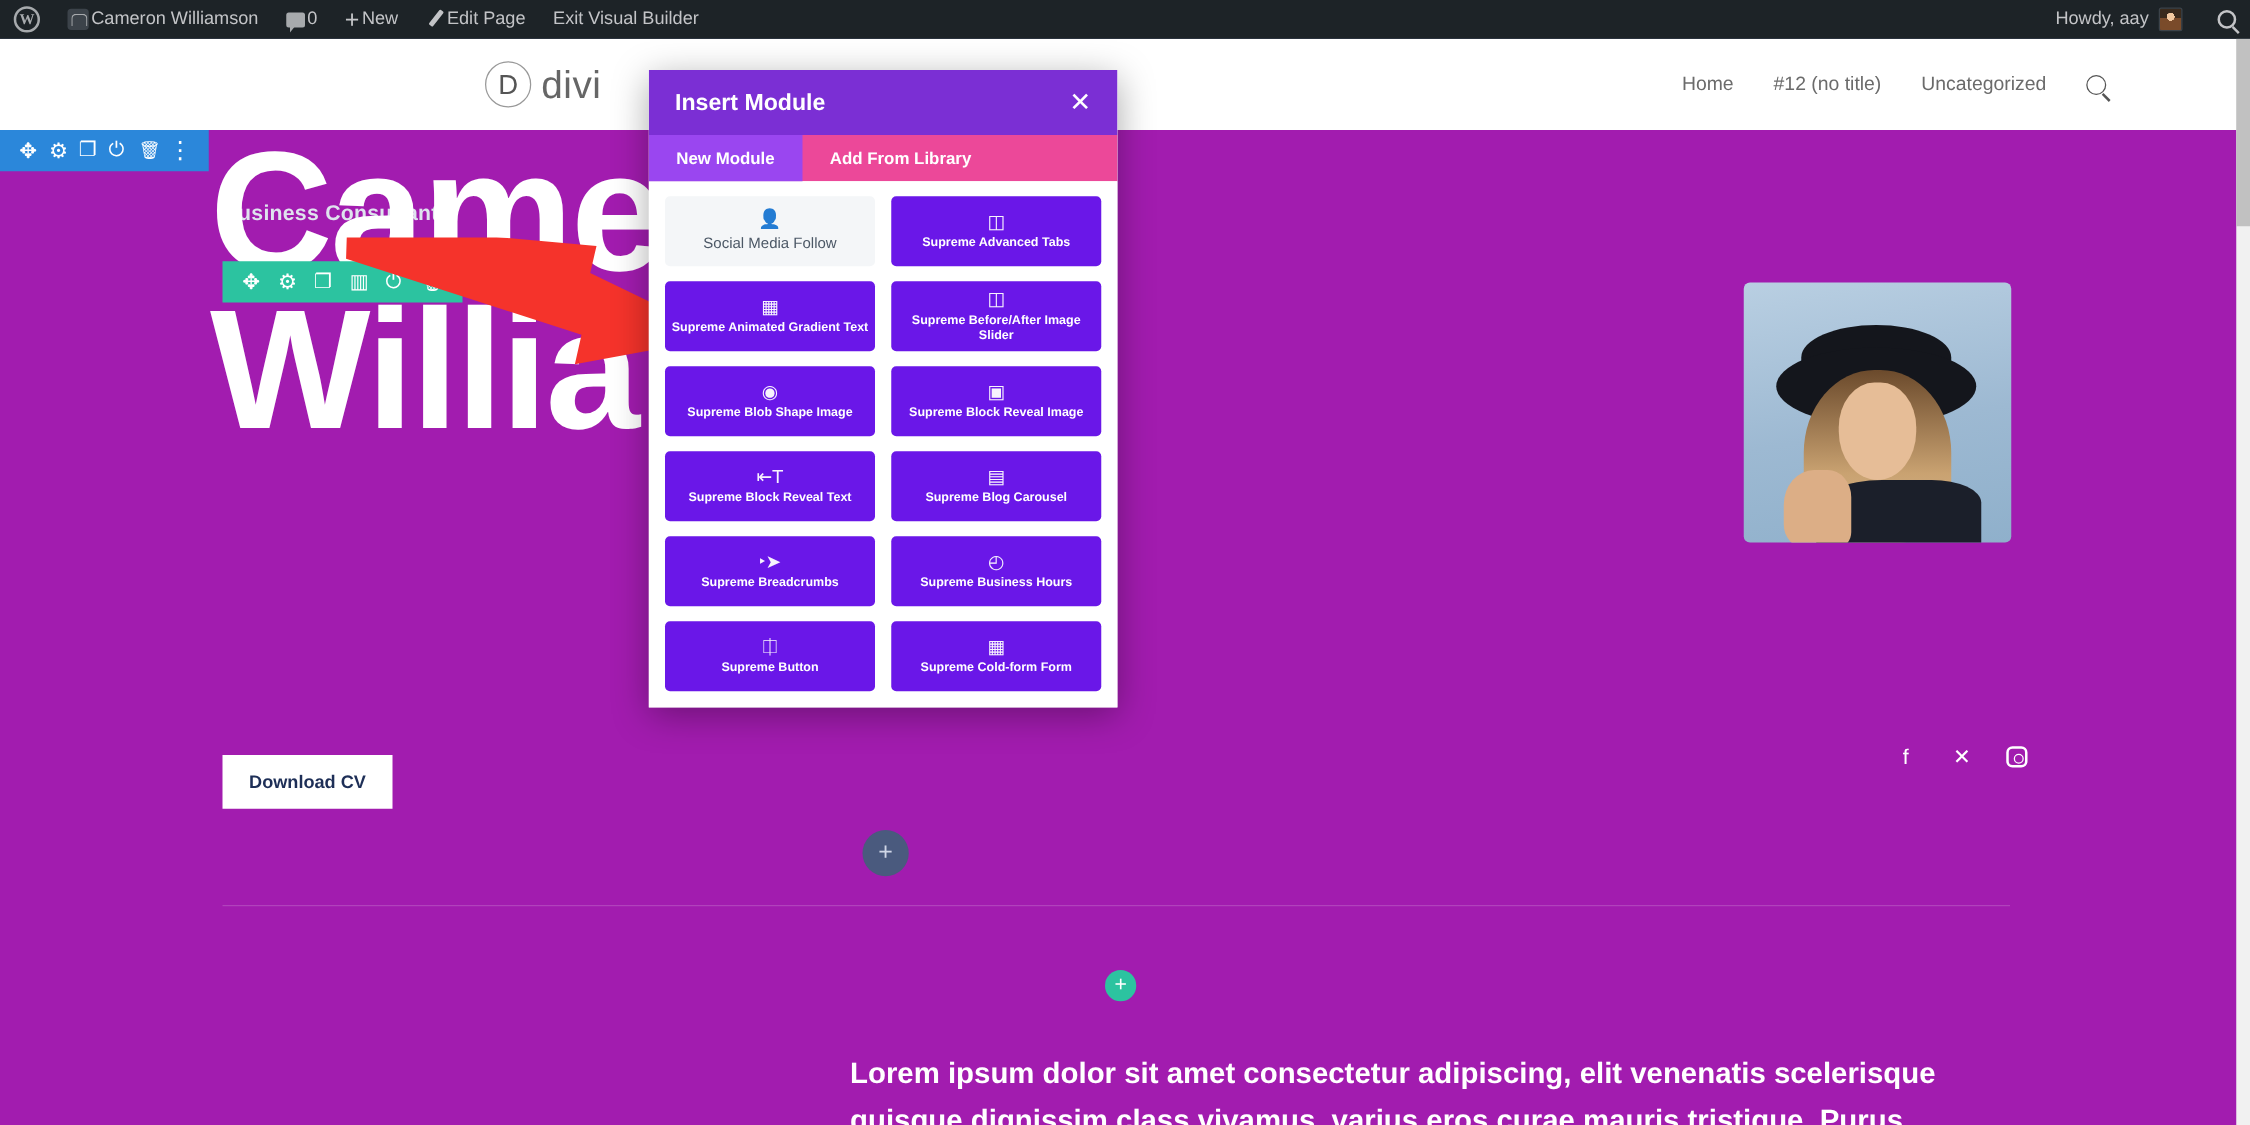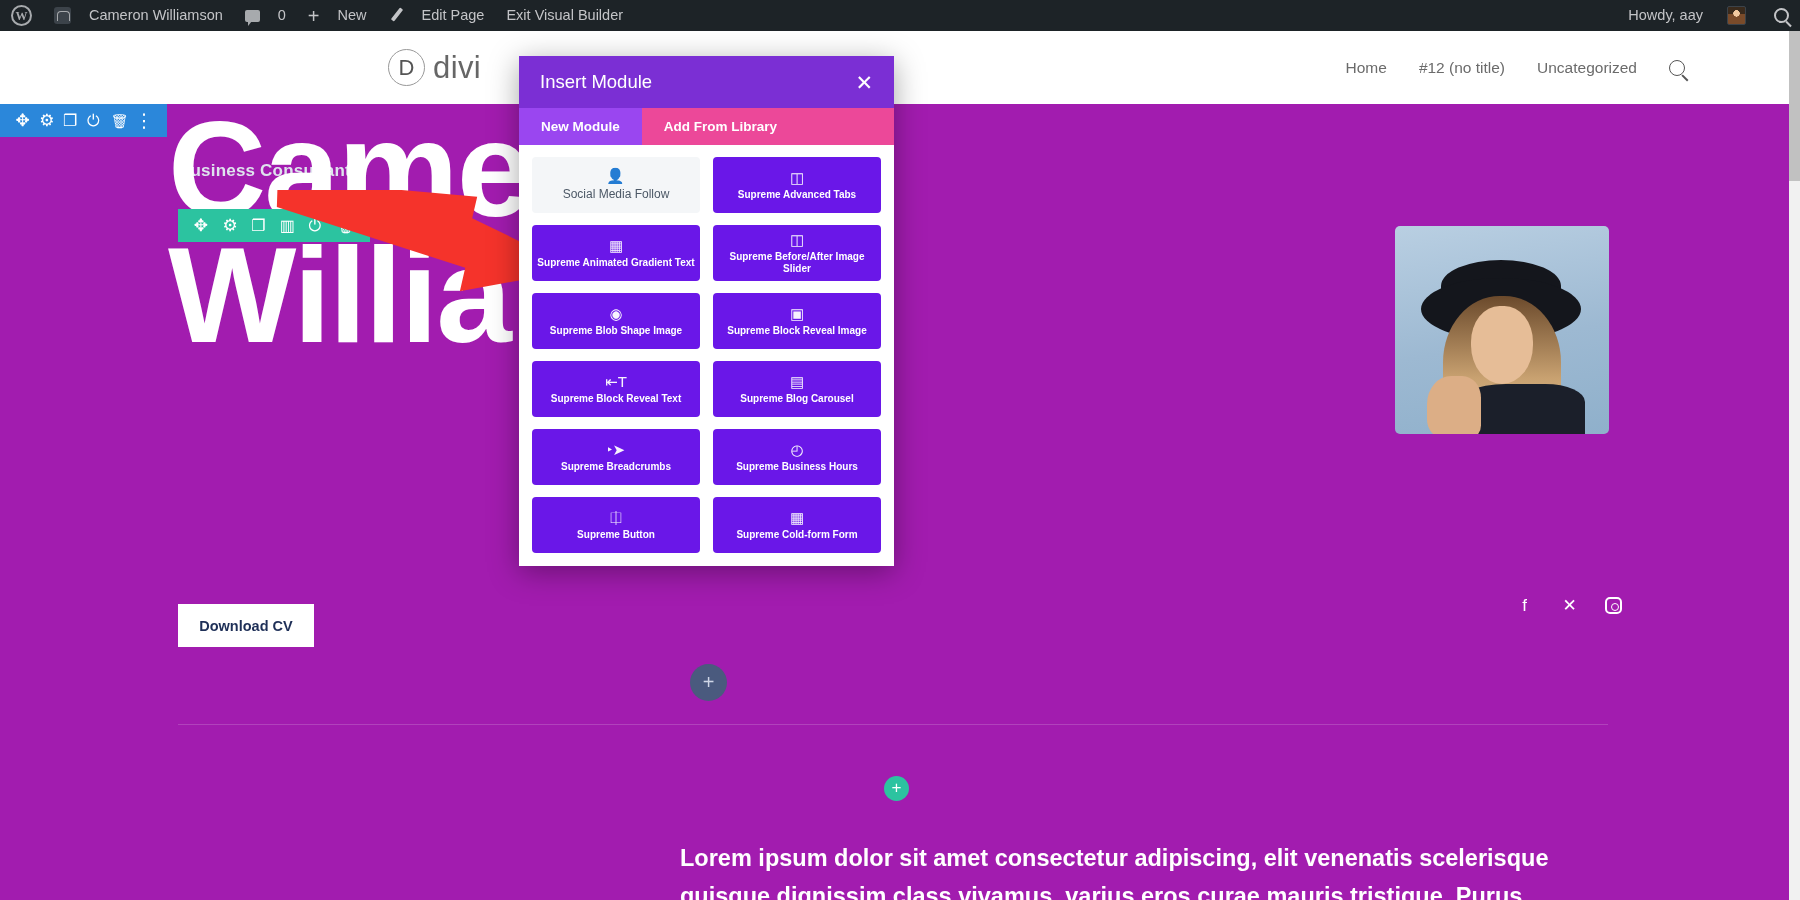--- a/index.html
+++ b/index.html
@@ -10,21 +10,21 @@
     background: #1e2f57;
   }
   #root { position: relative; width: 1800px; height: 900px; overflow: hidden; }
 
   
   .adminbar {
     position: absolute; top: 0; left: 0; width: 1800px; height: 31px;
     background: #1d2327; display: flex; align-items: center;
     color: #c3c4c7; font-size: 14.5px; z-index: 60;
   }
-  .ab-item { display: flex; align-items: center; gap: 18px; padding: 0 11px; height: 31px; white-space: nowrap; }
+  .ab-item { display: flex; align-items: center; gap: 2px; padding: 0 11px; height: 31px; white-space: nowrap; }
   .ab-item span.lbl { line-height: 1; }
   .ab-right { margin-left: auto; display: flex; align-items: flex-end; }
   .wp-logo { width: 21px; height: 21px; border-radius: 50%; border: 2.2px solid #a7aaad; position: relative; display:inline-block; }
   .wp-logo::before {
     content: "W"; position: absolute; left: 0; right: 0; top: 50%;
     transform: translateY(-50%); text-align: center;
     font-size: 12px; font-weight: bold; color: #a7aaad; font-family: "Liberation Serif", serif;
   }
   .site-ico { width: 17px; height: 17px; border-radius: 3px; background: #3c434a; position: relative; }
   .site-ico::after {
@@ -170,21 +170,21 @@
 
   
   .modal {
     position: absolute; top: 56px; left: 519px; width: 375px; height: 510px;
     background: #fff; z-index: 50; box-shadow: 0 6px 28px rgba(0,0,0,.35); overflow: hidden;
   }
   .modal-head {
     height: 52px; background: #7b2fd4; display: flex; align-items: center;
     padding: 0 21px; color: #fff;
   }
-  .modal-title { font-size: 18.5px; font-weight: normal; }
+  .modal-title { font-size: 18.5px; font-weight: bold; }
   .modal-x { margin-left: auto; font-size: 21px; line-height: 1; cursor: pointer; font-weight: 300; }
   .modal-tabs { height: 37px; background: #ec4899; display: flex; align-items: stretch; }
   .mtab {
     display: flex; align-items: center; padding: 0 22px; color: #fff;
     font-size: 13.5px; font-weight: bold; cursor: pointer;
   }
   .mtab.active { background: #9a46f0; }
   .modal-body {
     height: 421px; background: #fff; padding: 12px 13px 0 13px;
     display: grid; grid-template-columns: 1fr 1fr; gap: 12px 13px;

